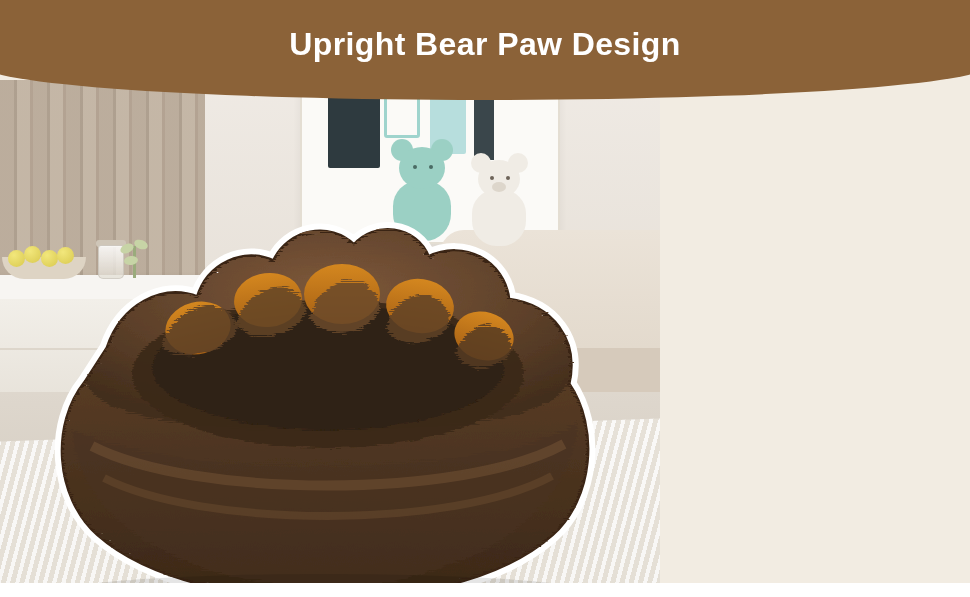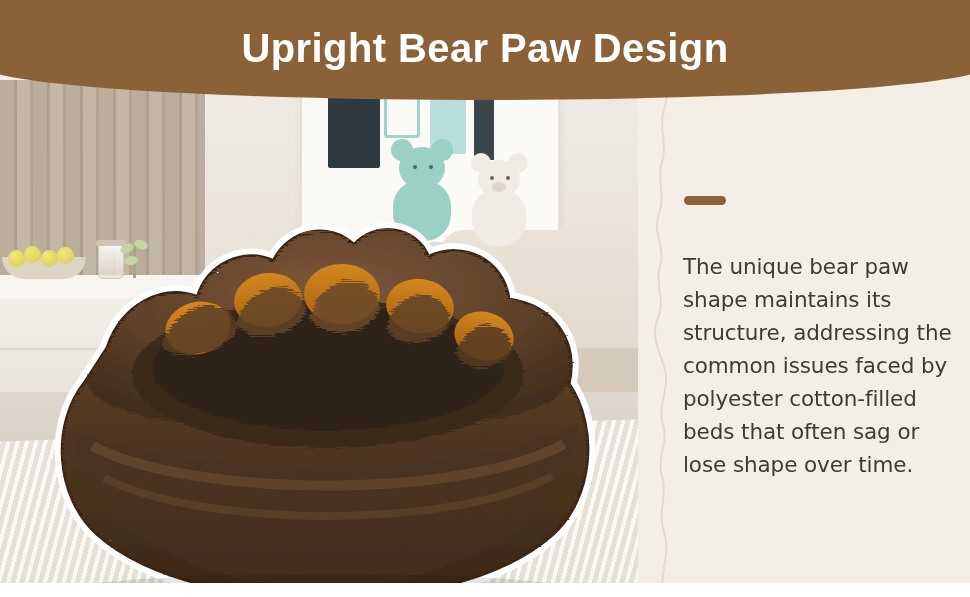--- a/index.html
+++ b/index.html
@@ -39,21 +39,21 @@
     background: #8b6238;
     border-radius: 0 0 50% 50% / 0 0 22% 22%;
   }
   #header-title {
     position: absolute;
     left: 0;
     top: 26px;
     width: 970px;
     text-align: center;
     color: #ffffff;
-    font-size: 40px;
+    font-size: 32px;
     font-weight: bold;
     letter-spacing: 0.4px;
     z-index: 31;
   }
 
   
   #photo-area {
     position: absolute;
     left: 0;
     top: 80px;
@@ -444,36 +444,20 @@
         <g opacity="0.35">
           <path d="M80,268 C180,320 450,322 552,266" stroke="#8a6440" stroke-width="10" fill="none"></path>
           <path d="M92,300 C190,350 440,352 540,298" stroke="#7a5836" stroke-width="8" fill="none"></path>
         </g>
 
         <ellipse cx="312" cy="412" rx="250" ry="16" fill="#000000" opacity="0.10"></ellipse>
       </svg>
     </div>
   </div>
 
-  <div id="text-panel">
-    <svg id="panel-edge" width="36" height="517" viewBox="0 0 36 517" xmlns="http://www.w3.org/2000/svg">
-      <path d="M30,0 L36,0 L36,517 L24,517 C22,492 33,472 26,452 C19,432 30,414 24,396
-               C18,378 31,362 25,344 C19,326 32,308 27,290 C22,272 12,256 20,238
-               C28,220 16,204 22,186 C28,168 14,152 21,134 C28,116 18,100 24,82
-               C30,64 20,48 26,30 C30,18 28,8 30,0 Z" fill="#f4efe6"></path>
-      <path d="M30,0 C28,8 30,18 26,30 C20,48 30,64 24,82 C18,100 28,116 21,134
-               C14,152 28,168 22,186 C16,204 28,220 20,238 C12,256 22,272 27,290
-               C32,308 19,326 25,344 C31,362 18,378 24,396 C30,414 19,432 26,452
-               C33,472 22,492 24,517" fill="none" stroke="#e2d9c9" stroke-width="2"></path>
-    </svg>
-
-    <div id="accent-dash"></div>
-
-    <p id="panel-paragraph">The unique bear paw shape maintains its structure, addressing the common issues faced by polyester cotton-filled beds that often sag or lose shape over time.</p>
-  </div>
 
   <div id="header-banner">
     <div class="band"></div>
   </div>
   <div id="header-title">Upright Bear Paw Design</div>
 
   <div id="bottom-strip"></div>
 </div>
 
 </body></html>

